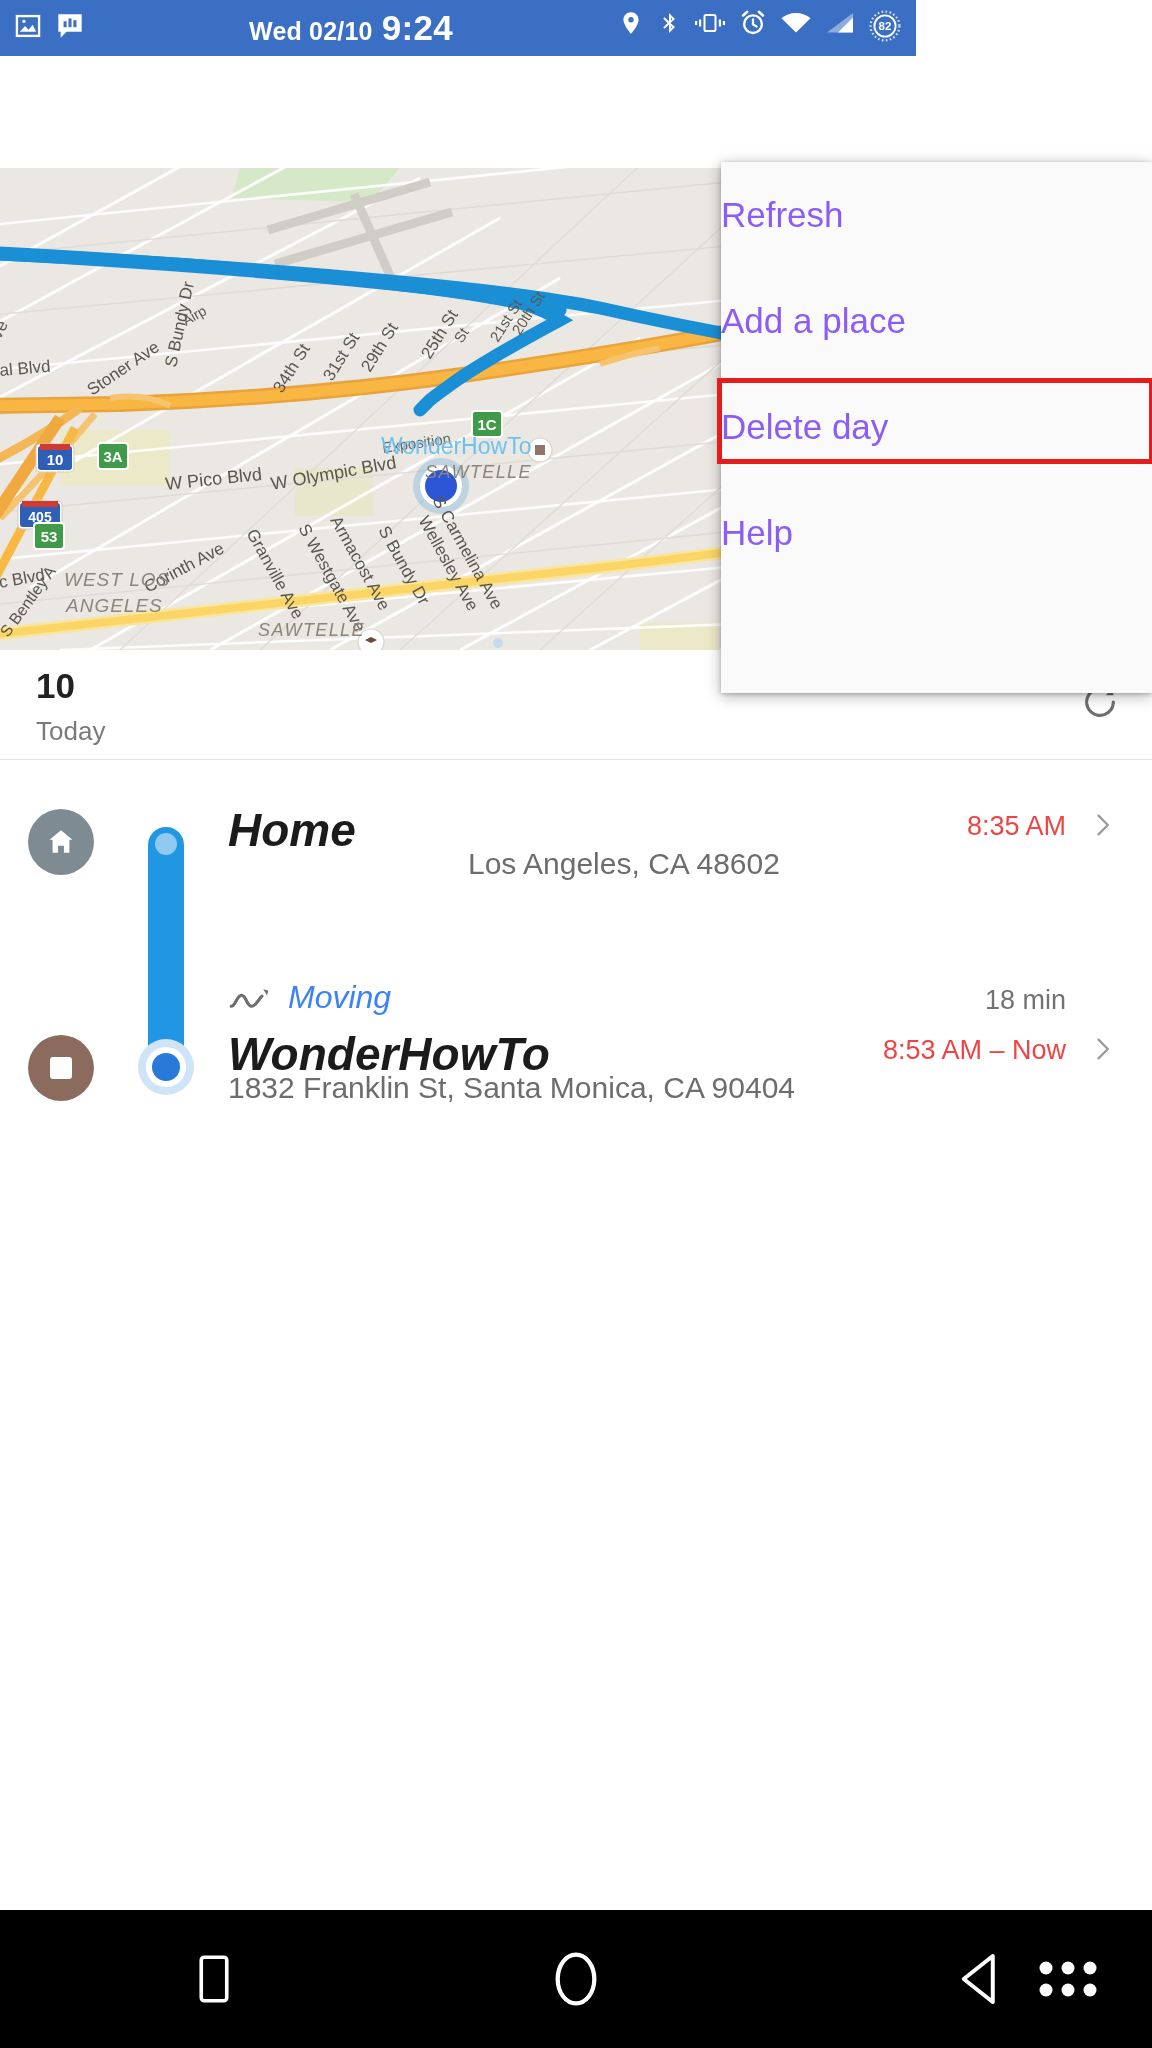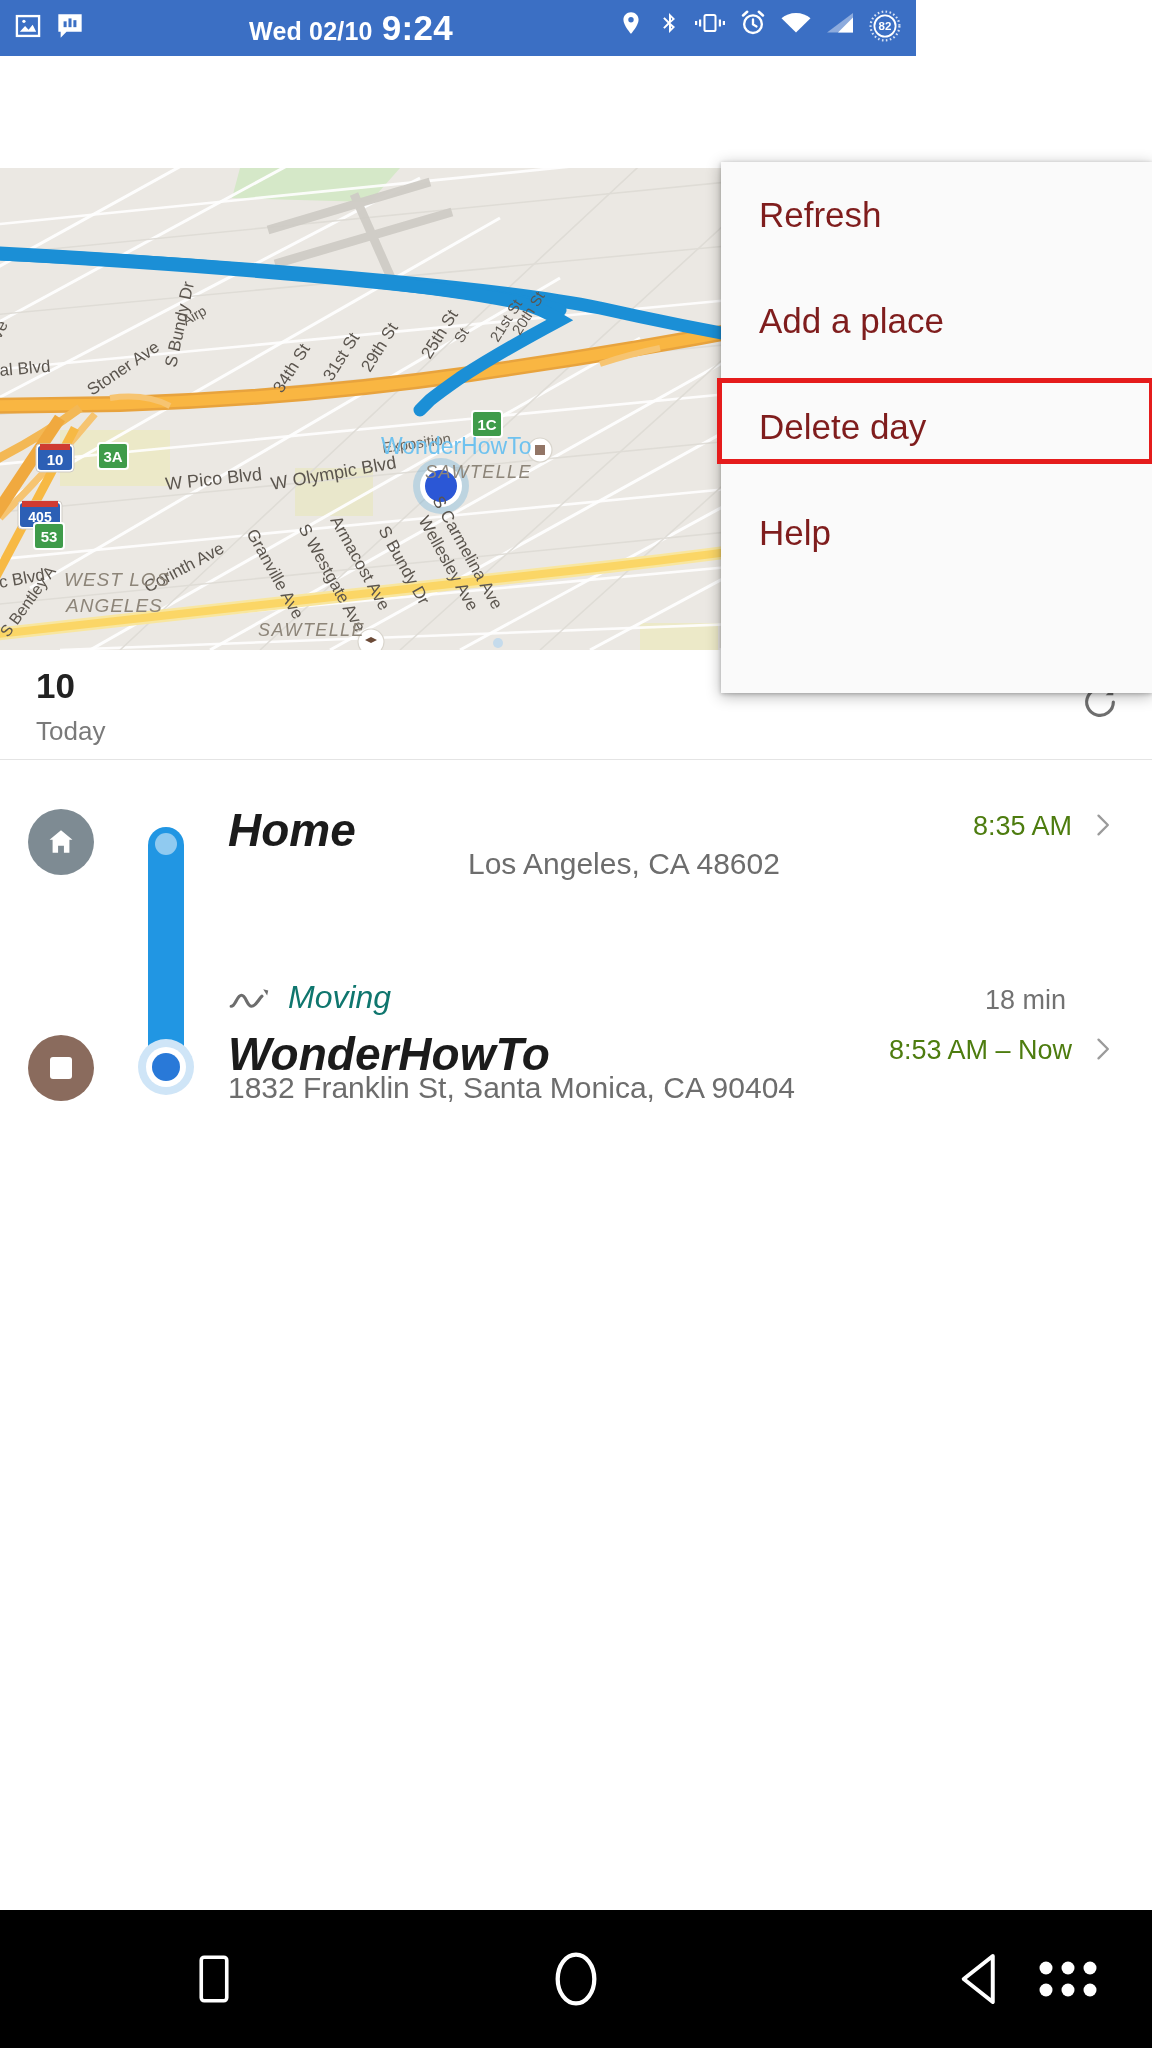--- a/index.html
+++ b/index.html
@@ -102,41 +102,41 @@
 
   .entry-title{
     position:absolute; left:228px; font-size:46px; font-weight:700; color:#1b1b1b; top:0;font-style:italic;
   }
   .entry-sub{
     position:absolute; font-size:30px; color:#6d6d6d; top:44px;
   }
   .sub-home{ left:468px; }
   .sub-place{ left:228px; }
   .entry-time{
-    position:absolute; right:80px; top:8px; font-size:27px; color:#4d7c0f; white-space:nowrap;
+    position:absolute; right:86px; top:8px; font-size:27px; color:#ef4444; white-space:nowrap;
   }
   .entry-chev{ position:absolute; right:36px; top:6px; }
 
   .moving-icon{ position:absolute; left:228px; top:2px; }
   .moving-label{
     position:absolute; left:288px; top:-4px; font-size:32px; font-style:italic;
-    color:#0f766e;
+    color:#3b82f6;
   }
   .moving-dur{ position:absolute; right:86px; top:2px; font-size:27px; color:#727272; }
 
   
   .menu{
     position:absolute; left:721px; top:162px; width:431px; height:531px;
     background:#fafafa;
     box-shadow:0 3px 14px rgba(0,0,0,.30), 0 1px 4px rgba(0,0,0,.22);
     z-index:30;
   }
   .menu-item{
     height:106px; display:flex; align-items:center;
-    padding-left:38px; font-size:35px; color:#7f1d1d;
+    font-size:35px; color:#8b5cf6;
   }
   .menu-item.highlighted{
     position:relative;
   }
   .menu-hl-box{
     position:absolute; left:717px; top:378px; width:437px; height:86px;
     border:5px solid #e51c1c; z-index:31; pointer-events:none;
   }
 
   

